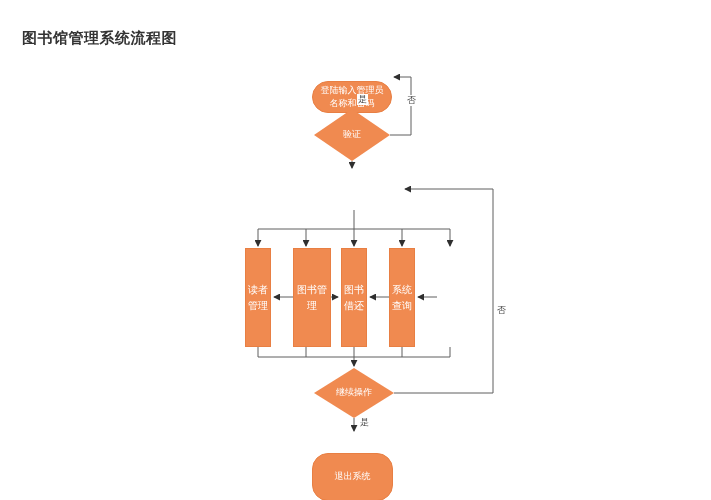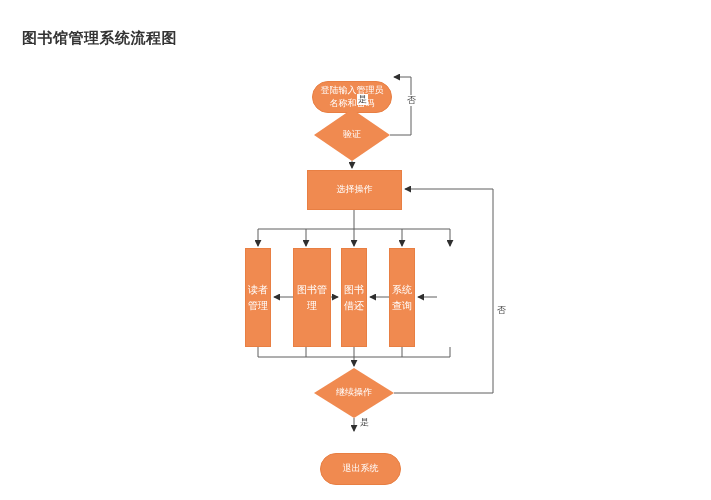--- a/index.html
+++ b/index.html
@@ -79,42 +79,39 @@
   </svg>
 
   <div class="node terminator" style="left:312px; top:61px; width:80px; height:32px;">
     <span>登陆输入管理员名称和密码</span>
   </div>
 
   <div class="node decision" style="left:314px; top:109px; width:76px; height:52px;">
     <span>验证</span>
   </div>
 
-  <div class="node process" style="left:307px; top:170px; width:95px; height:40px;">
-    <span>选择操作</span>
-  </div>
 
   <div class="node branch-box" style="left:245px; top:248px; width:26px; height:99px;justify-content:center;">
     <span>读者管理</span>
   </div>
   <div class="node branch-box" style="left:293px; top:248px; width:38px; height:99px;">
     <span>图书管理</span>
   </div>
   <div class="node branch-box" style="left:341px; top:248px; width:26px; height:99px;">
     <span>图书借还</span>
   </div>
   <div class="node branch-box" style="left:389px; top:248px; width:26px; height:99px;font-family:Liberation Serif, serif;">
     <span>系统查询</span>
   </div>
 
   <div class="node decision" style="left:314px; top:368px; width:80px; height:50px;">
     <span>继续操作</span>
   </div>
 
-  <div class="node terminator" style="left:320px; top:433px; width:81px; height:32px;">
+  <div class="node terminator" style="left:312px; top:433px; width:81px; height:48px;">
     <span>退出系统</span>
   </div>
 
   <div class="edge-label" style="left:357px; top:94px;">是</div>
   <div class="edge-label" style="left:406px; top:95px;">否</div>
   <div class="edge-label" style="left:496px; top:305px;">否</div>
   <div class="edge-label" style="left:359px; top:417px;">是</div>
 
 </div>
 

